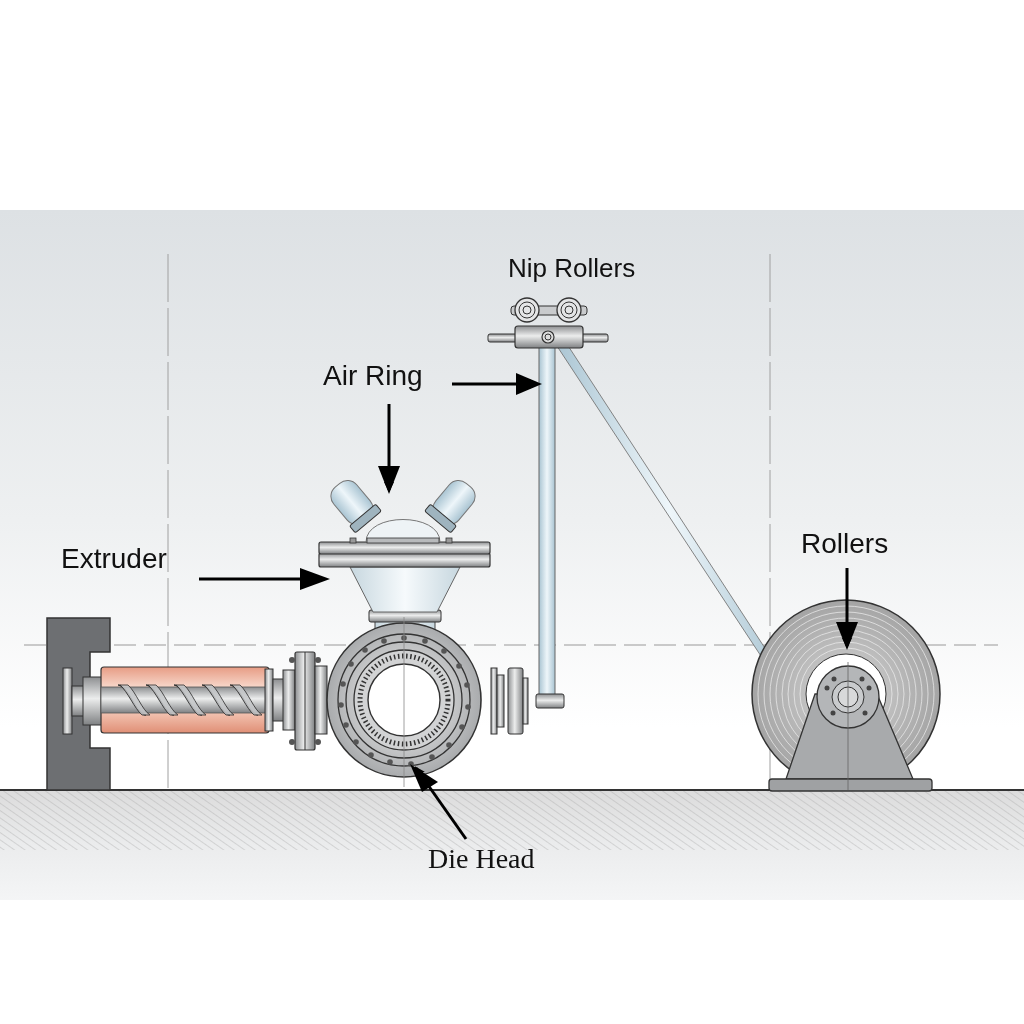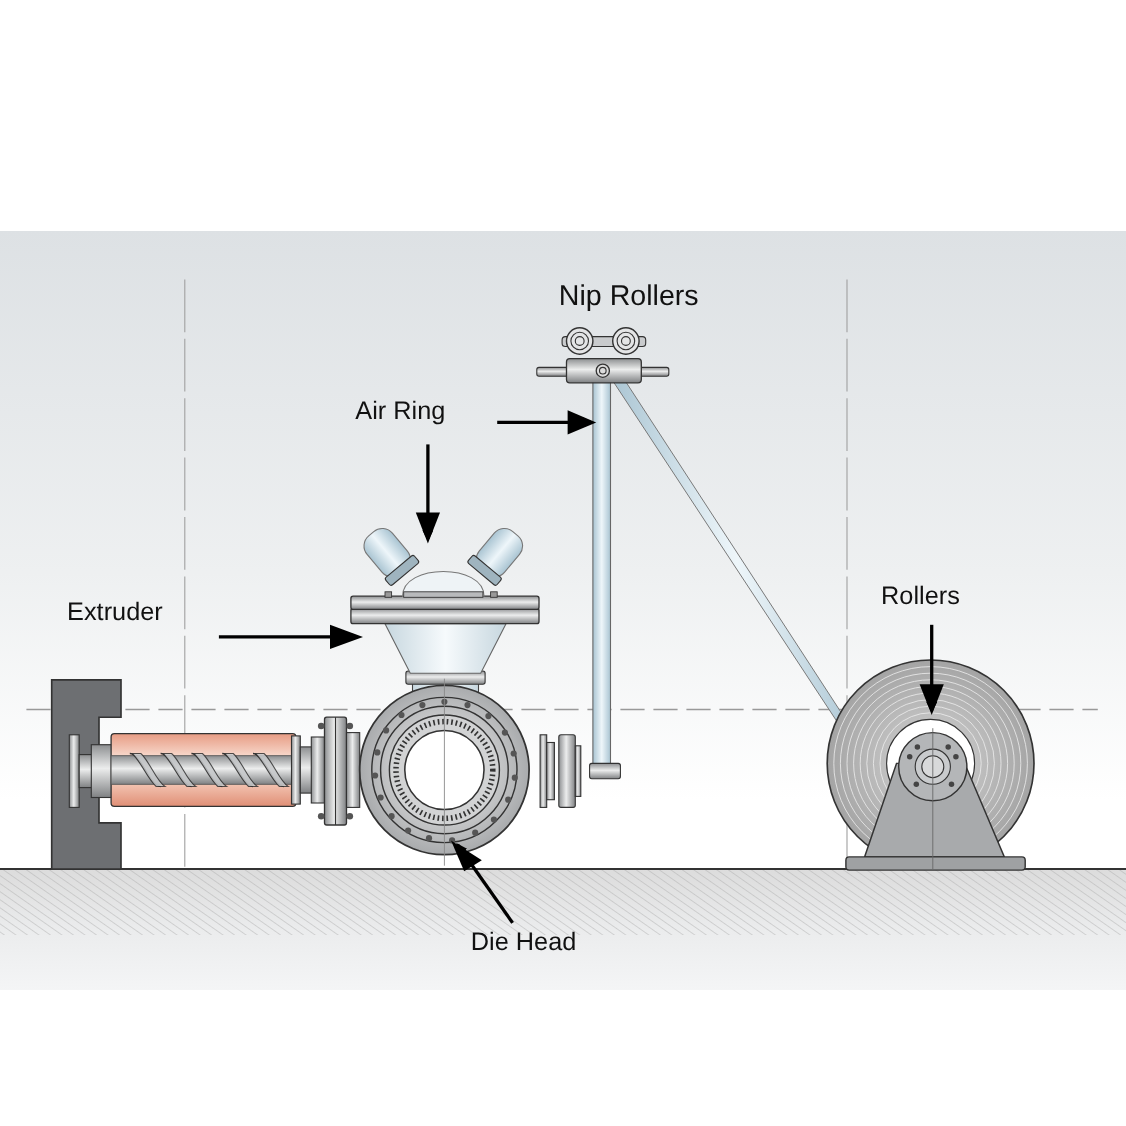--- a/index.html
+++ b/index.html
@@ -1,19 +1,19 @@
 <!DOCTYPE html>
 <html><head>
 <meta charset="utf-8">
 <style>
   html, body { margin: 0; padding: 0; background: #ffffff; }
   body { width: 1024px; height: 1024px; position: relative; overflow: hidden; font-family: "Liberation Sans", sans-serif; }
   #stage { position: absolute; left: 0; top: 0; width: 1024px; height: 885px; margin-top: 42px; }
   .lbl { position: absolute; color: #111; font-family: "Liberation Sans", sans-serif; white-space: nowrap; }
-  .lbl-big { font-size: 23px; }
+  .lbl-big { font-size: 28px; }
   .lbl-mid { font-size: 26px; }
 </style>
 </head>
 <body>
 
 <div id="stage">
 <svg width="1024" height="1024" viewBox="0 0 1024 1024" xmlns="http://www.w3.org/2000/svg">
   <defs>
     <linearGradient id="bgGrad" x1="0" y1="0" x2="0" y2="1">
       <stop offset="0" stop-color="#dde1e4"></stop>
@@ -262,14 +262,14 @@
     <path d="M836,580 L847,608 L858,580 Z"></path>
     <path d="M410,722 L438,740 L422,750 Z"></path>
   </g>
 </svg>
 
 
 <div class="lbl lbl-mid" style="left:508px; top:211px;">Nip Rollers</div>
 <div class="lbl lbl-big" style="left:323px; top:318px;">Air Ring</div>
 <div class="lbl lbl-big" style="left:61px; top:501px;text-align:center;">Extruder</div>
 <div class="lbl lbl-big" style="left:801px; top:486px;">Rollers</div>
-<div class="lbl lbl-big" style="left:428px; top:801px;">Die Head</div>
+<div class="lbl lbl-big" style="left:428px; top:801px;font-family:Liberation Serif, serif;">Die Head</div>
 </div>
 
 </body></html>

